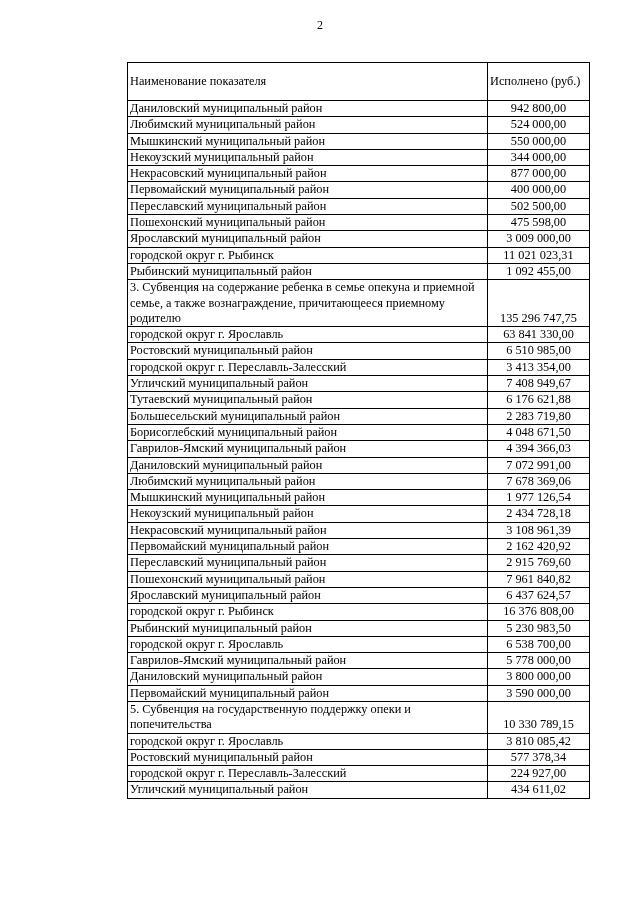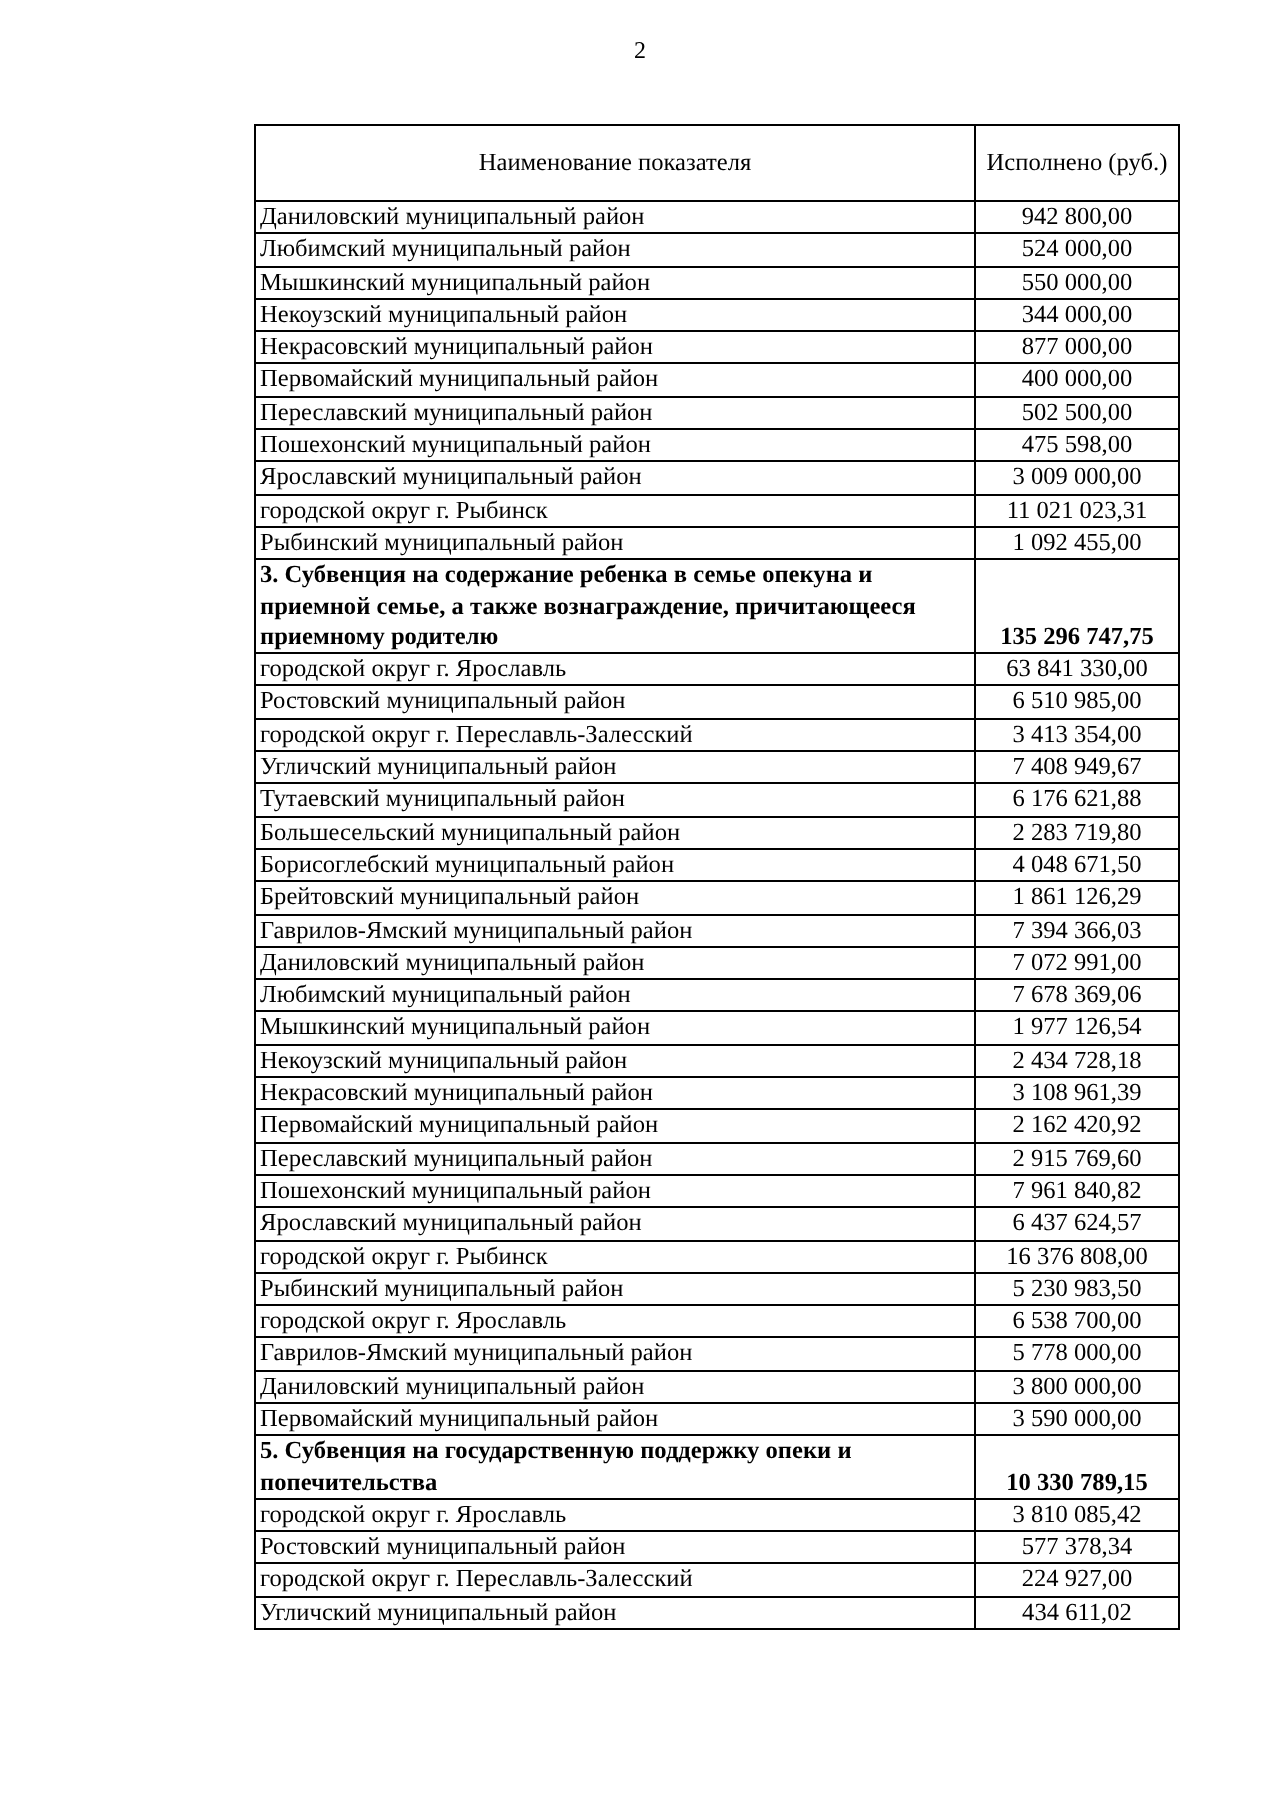--- a/index.html
+++ b/index.html
@@ -5,25 +5,25 @@
   html, body { margin:0; padding:0; background:#ffffff; }
   body { width:640px; height:905px; position:relative; overflow:hidden;
          font-family:"Liberation Serif", "DejaVu Serif", serif; color:#000; }
   .page-num { position:absolute; top:18px; left:0; width:640px; text-align:center;
               font-size:12px; }
   table { position:absolute; left:127px; top:62px; width:462px;
           border-collapse:collapse; table-layout:fixed; }
   col.c1 { width:360px; } col.c2 { width:102px; }
   td, th { border:1px solid #000; padding:0 2px; font-size:12.3px; line-height:15.3px;
            font-weight:normal; vertical-align:bottom; }
-  th { text-align:center; vertical-align:middle; }
+  th { text-align:left; vertical-align:middle; }
   th.h1 { height:37px; }
   td.num { text-align:center; white-space:nowrap; }
   td.name { white-space:nowrap; overflow:hidden; }
-  tr.section td { font-weight:bold; }
+  tr.section td { font-weight:normal; }
   tr.section td.name { white-space:normal; }
 </style>
 </head>
 <body>
 
 <div class="page-num">2</div>
 
 <table>
   <colgroup>
       <col class="c1">
@@ -106,26 +106,22 @@
       </tr>
       <tr>
         <td class="name">Большесельский муниципальный район</td>
         <td class="num">2 283 719,80</td>
       </tr>
       <tr>
         <td class="name">Борисоглебский муниципальный район</td>
         <td class="num">4 048 671,50</td>
       </tr>
       <tr>
-        <td class="name">Брейтовский муниципальный район</td>
-        <td class="num">1 861 126,29</td>
-      </tr>
-      <tr>
         <td class="name">Гаврилов-Ямский муниципальный район</td>
-        <td class="num">7 394 366,03</td>
+        <td class="num">4 394 366,03</td>
       </tr>
       <tr>
         <td class="name">Даниловский муниципальный район</td>
         <td class="num">7 072 991,00</td>
       </tr>
       <tr>
         <td class="name">Любимский муниципальный район</td>
         <td class="num">7 678 369,06</td>
       </tr>
       <tr>

